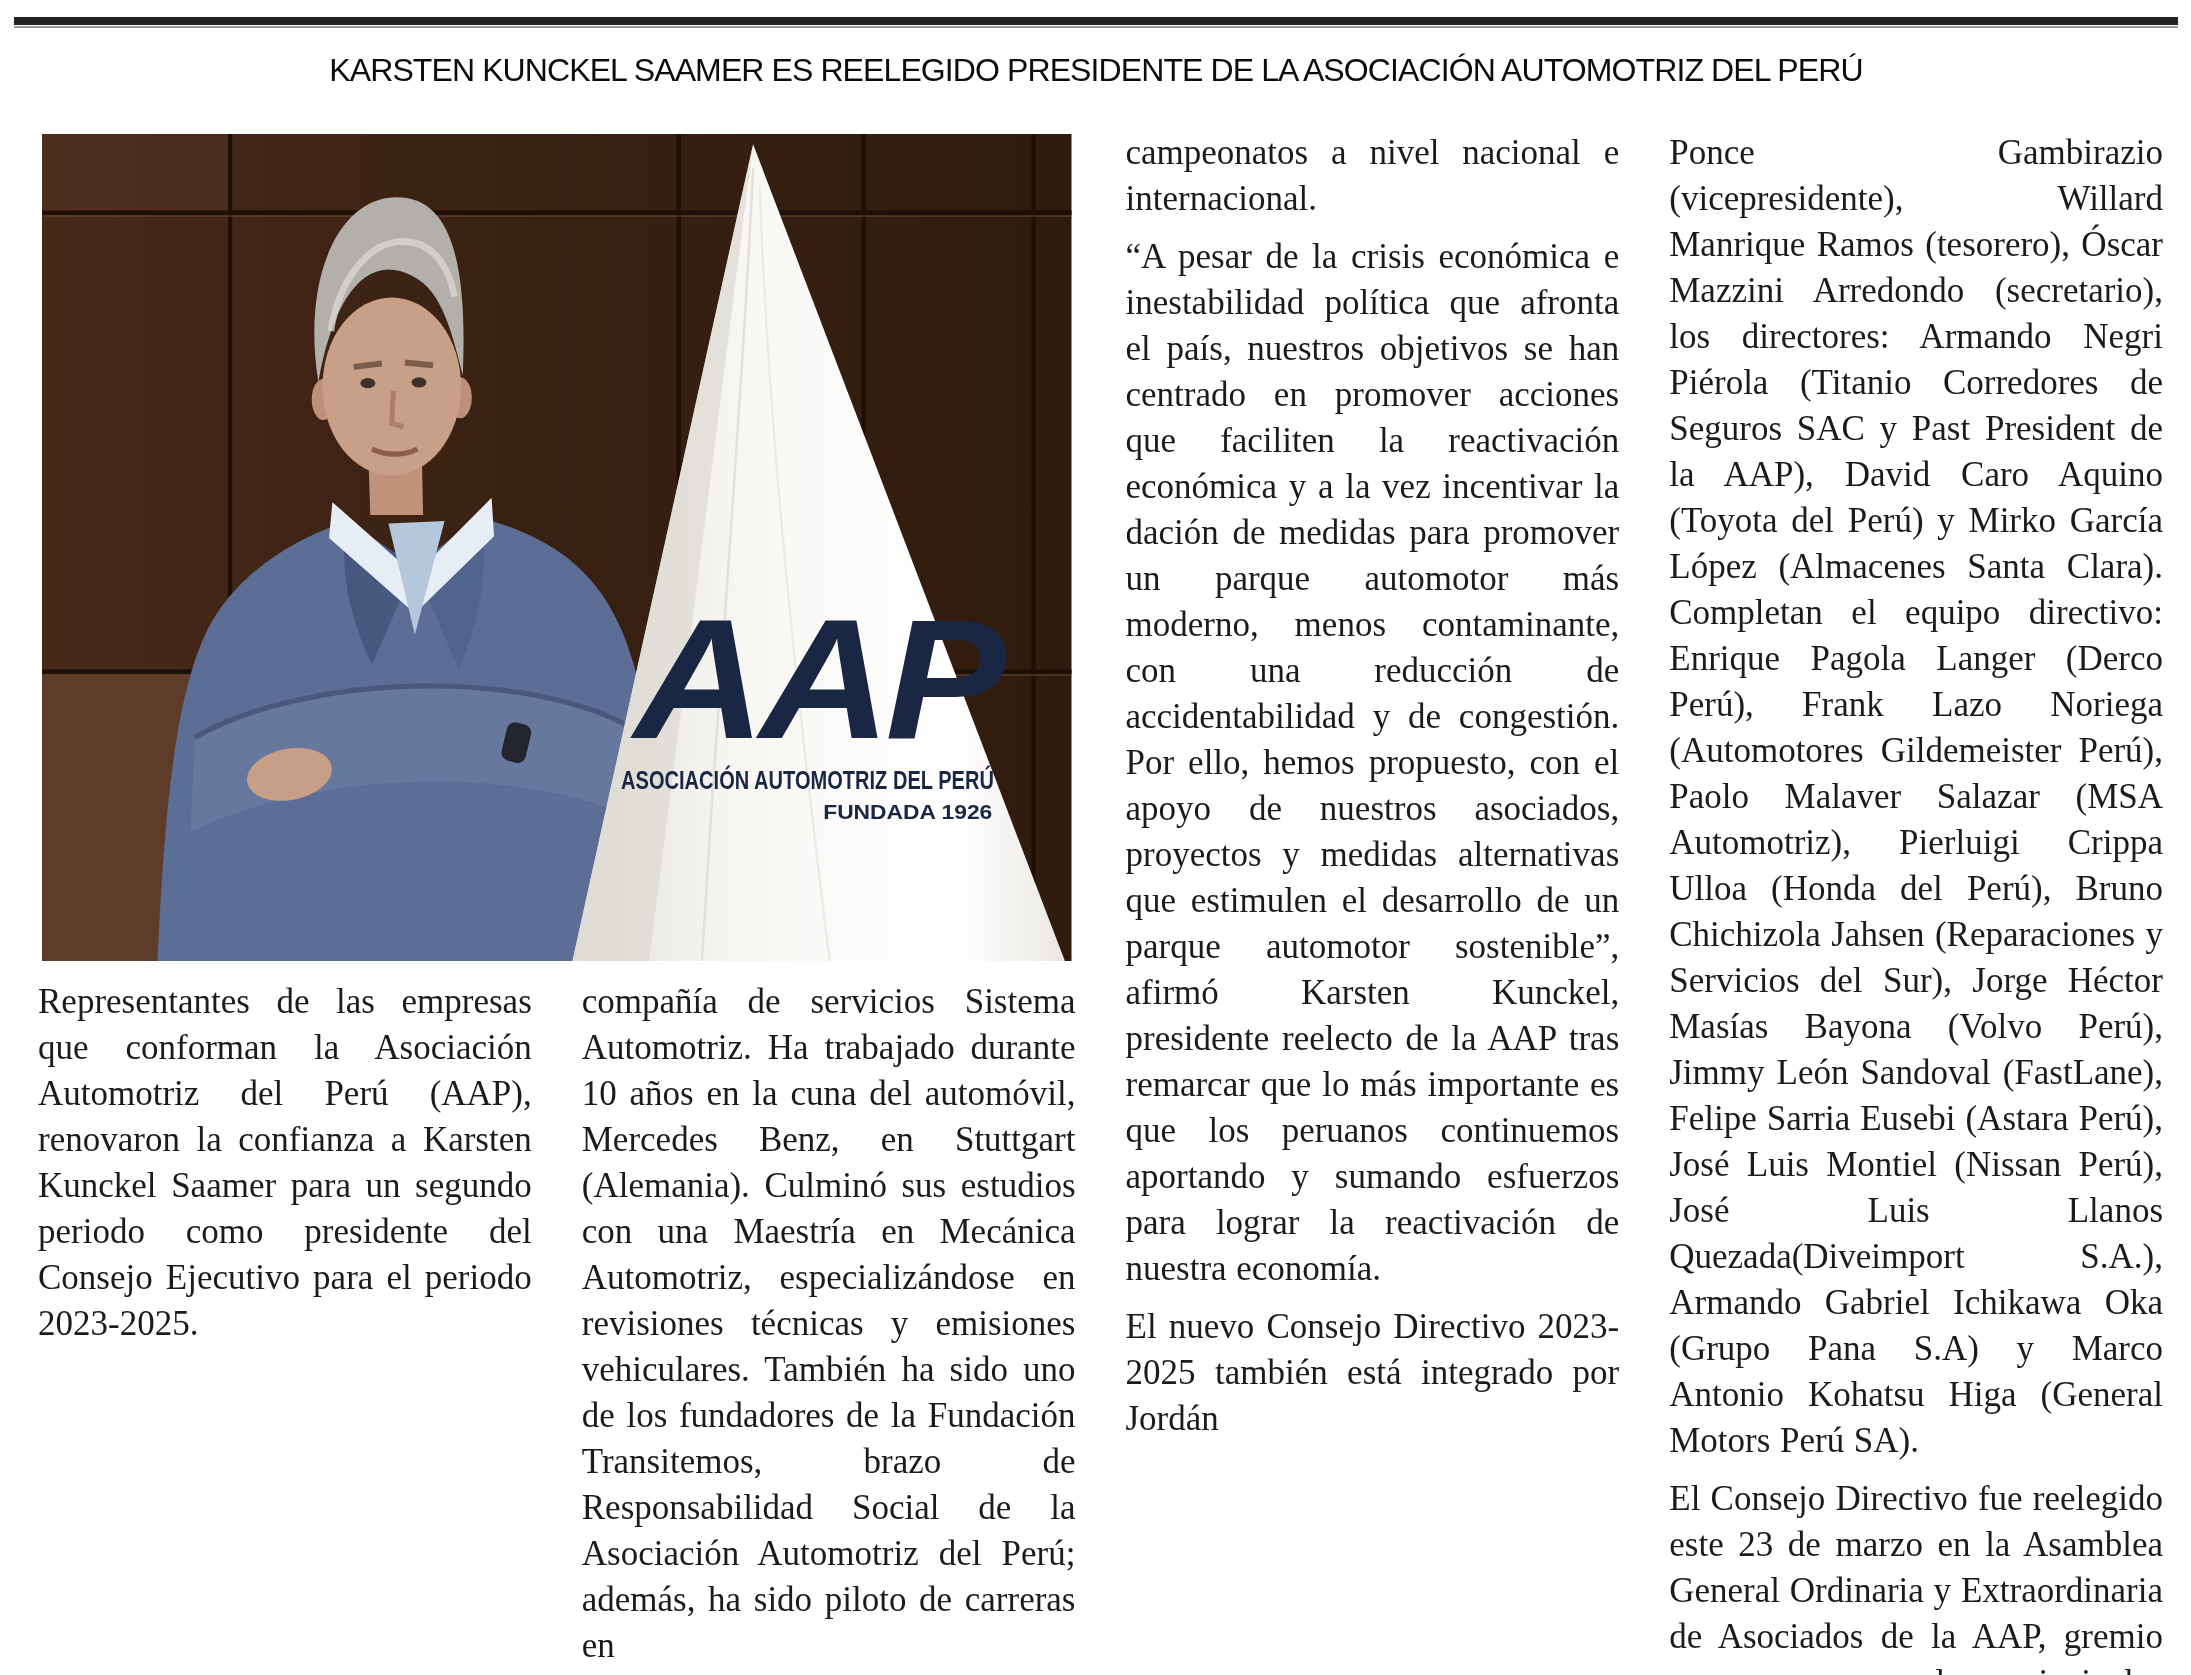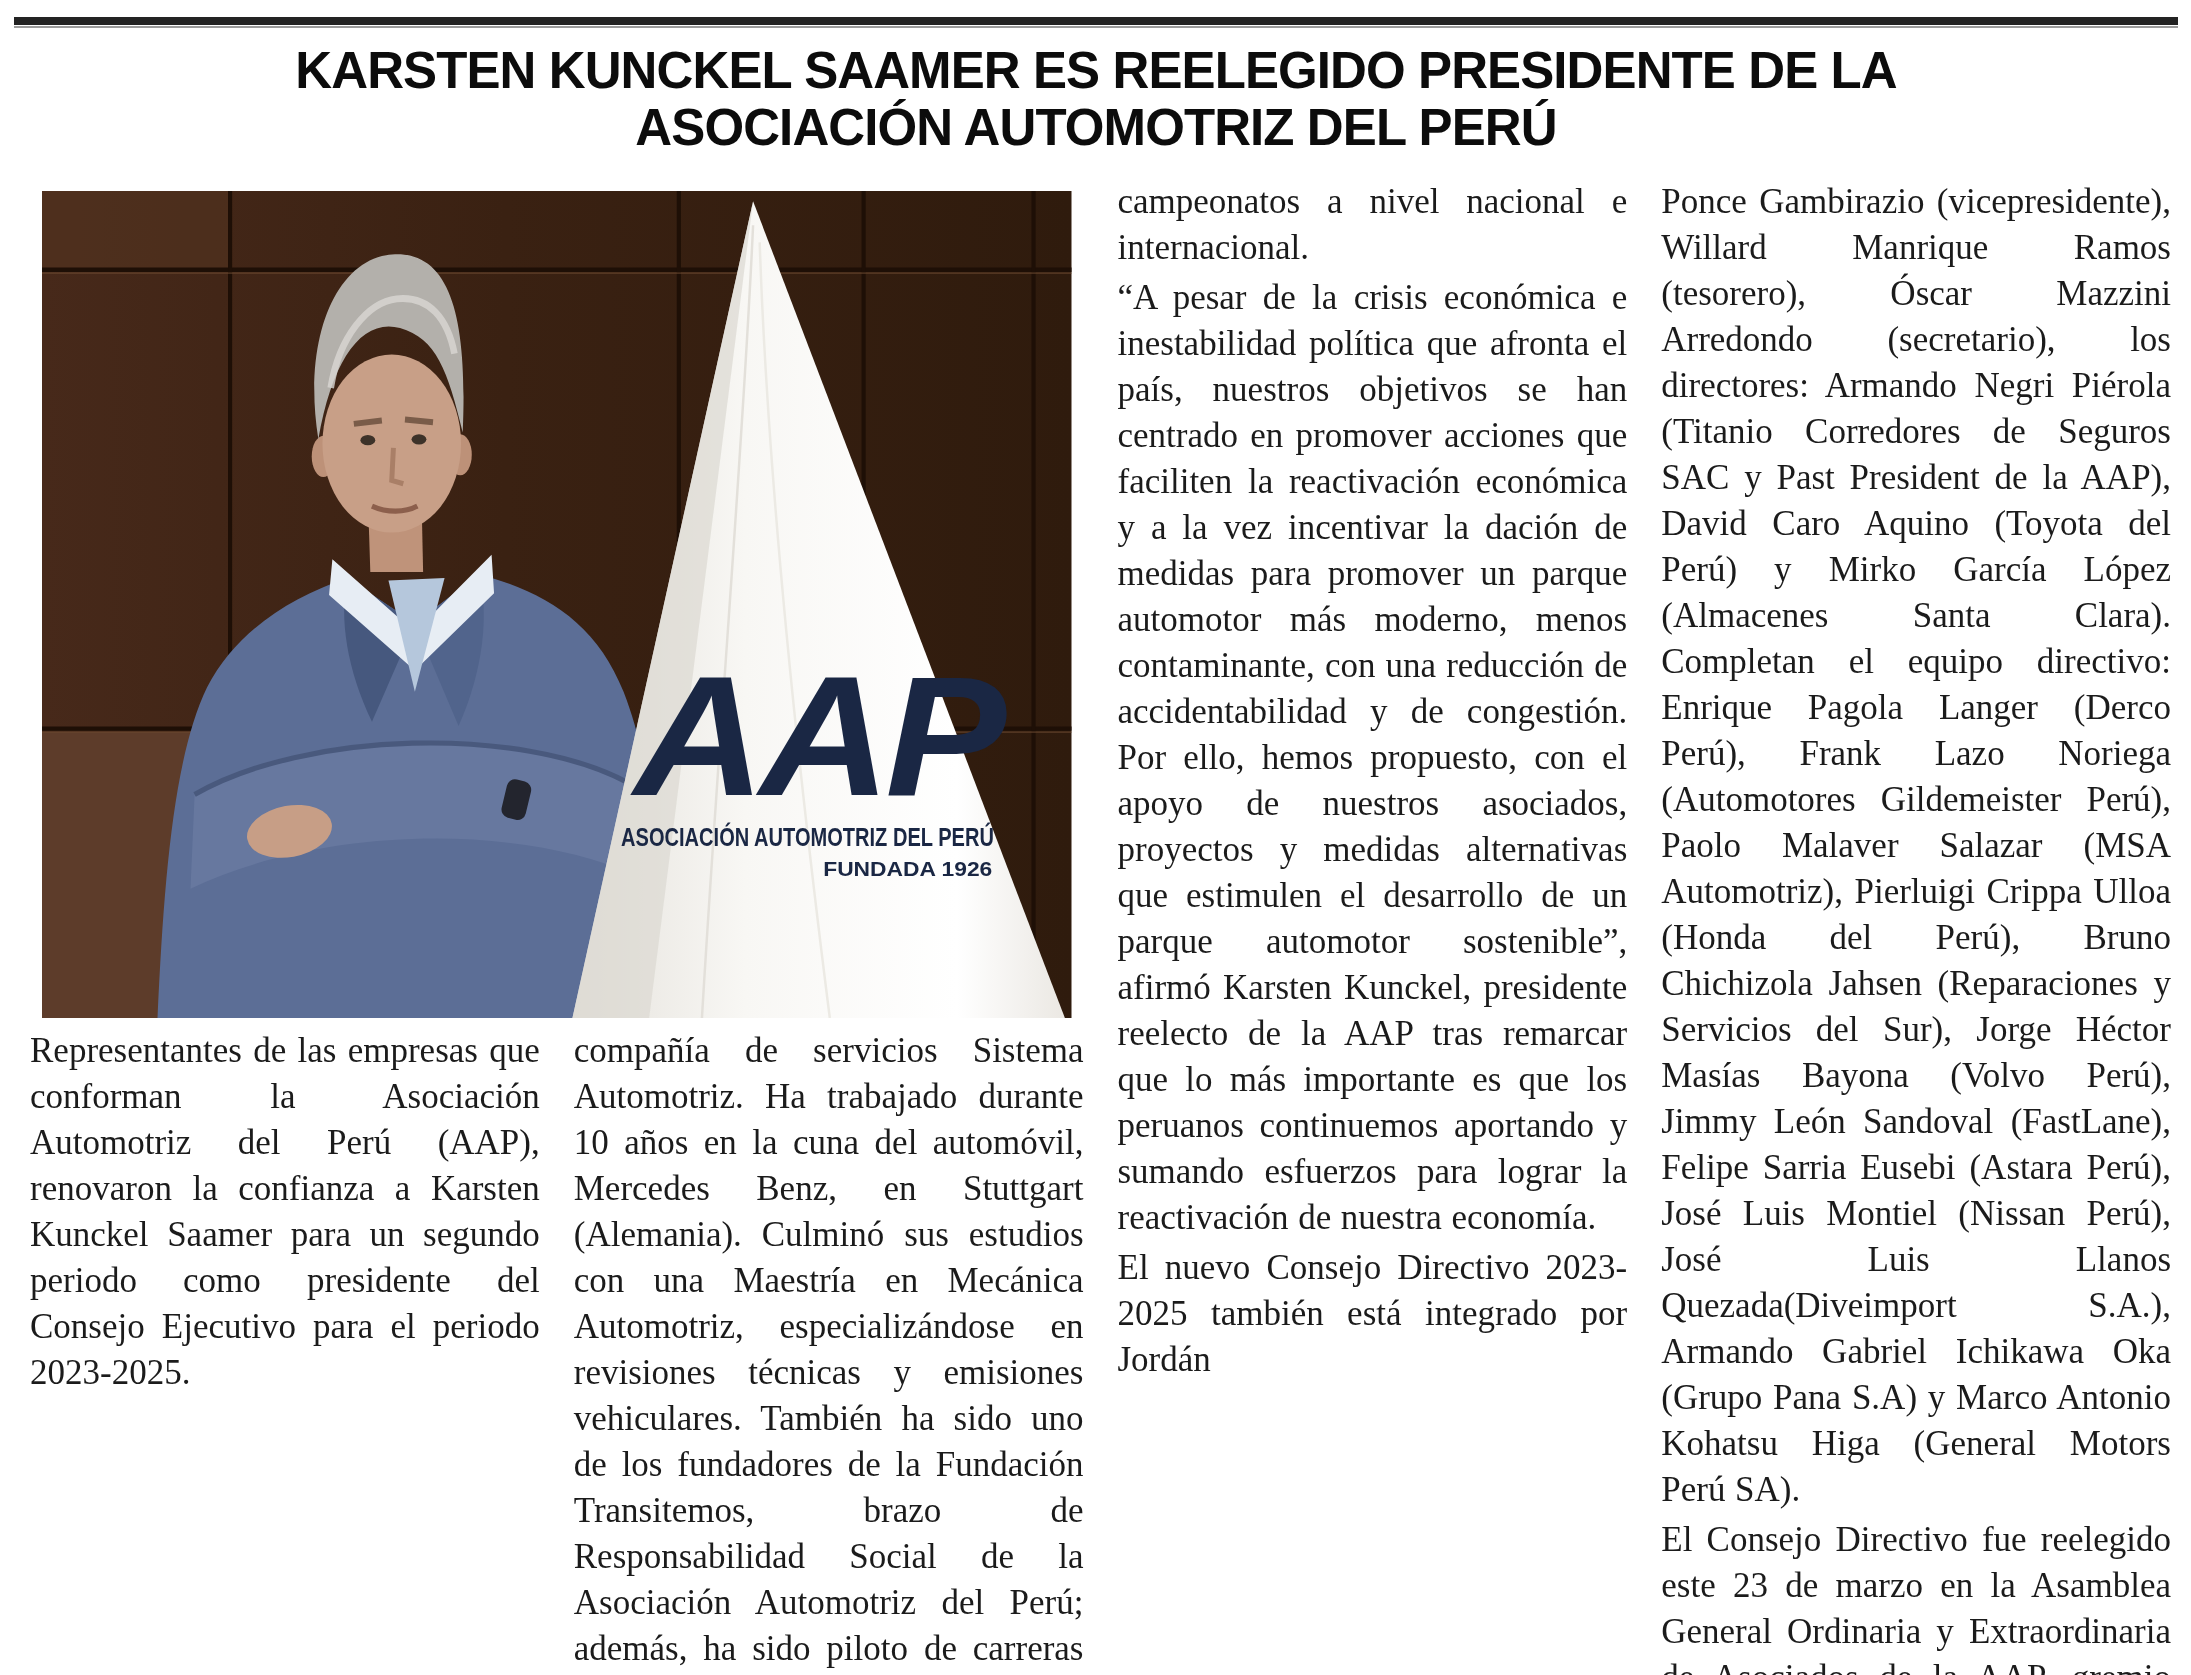--- a/index.html
+++ b/index.html
@@ -4,39 +4,39 @@
 <style>
   html,body{margin:0;padding:0;background:#ffffff;}
   body{
     width:2192px;height:1675px;overflow:hidden;position:relative;
     font-family:"Liberation Serif",serif;color:#1b1b1b;
   }
   .top-rule{margin:17px 13.7px 0;height:7.7px;background:#232323;}
   .top-rule-thin{margin:1.7px 13.7px 0;height:1.7px;background:#9b9b9b;}
   .headline{
     max-width:1841px;margin:13.7px auto 0;text-align:center;
-    font-family:"Liberation Sans",sans-serif;font-weight:700;
-    font-size:51px;line-height:57px;letter-spacing:-0.9px;color:#0c0c0c;
+    font-family:"Liberation Sans",sans-serif;font-weight:400;
+    font-size:32px;line-height:57px;letter-spacing:-0.9px;color:#0c0c0c;
   }
   .content{
     margin:19px 17px 0 26px;
     display:grid;
     grid-template-columns:repeat(4,1fr);
     grid-template-rows:827px auto;
     column-gap:26px;row-gap:22px;
   }
   .photo{grid-column:1/3;grid-row:1;margin:16px;height:827px;}
   .photo svg{display:block;width:100%;height:100%;}
   .col{min-width:0;}
   .col1{grid-column:1;grid-row:2;}
   .col2{grid-column:2;grid-row:2;}
   .col3{grid-column:3;grid-row:1/3;}
   .col4{grid-column:4;grid-row:1/3;}
   .col p{
-    margin:4px;text-align:justify;
+    margin:12px;text-align:justify;
     font-size:35px;line-height:46px;
     -webkit-hyphens:none;hyphens:none;word-spacing:0.9px;
   }
 </style>
 </head>
 <body>
 
 <div class="page">
 
   <div class="top-rule"></div>

